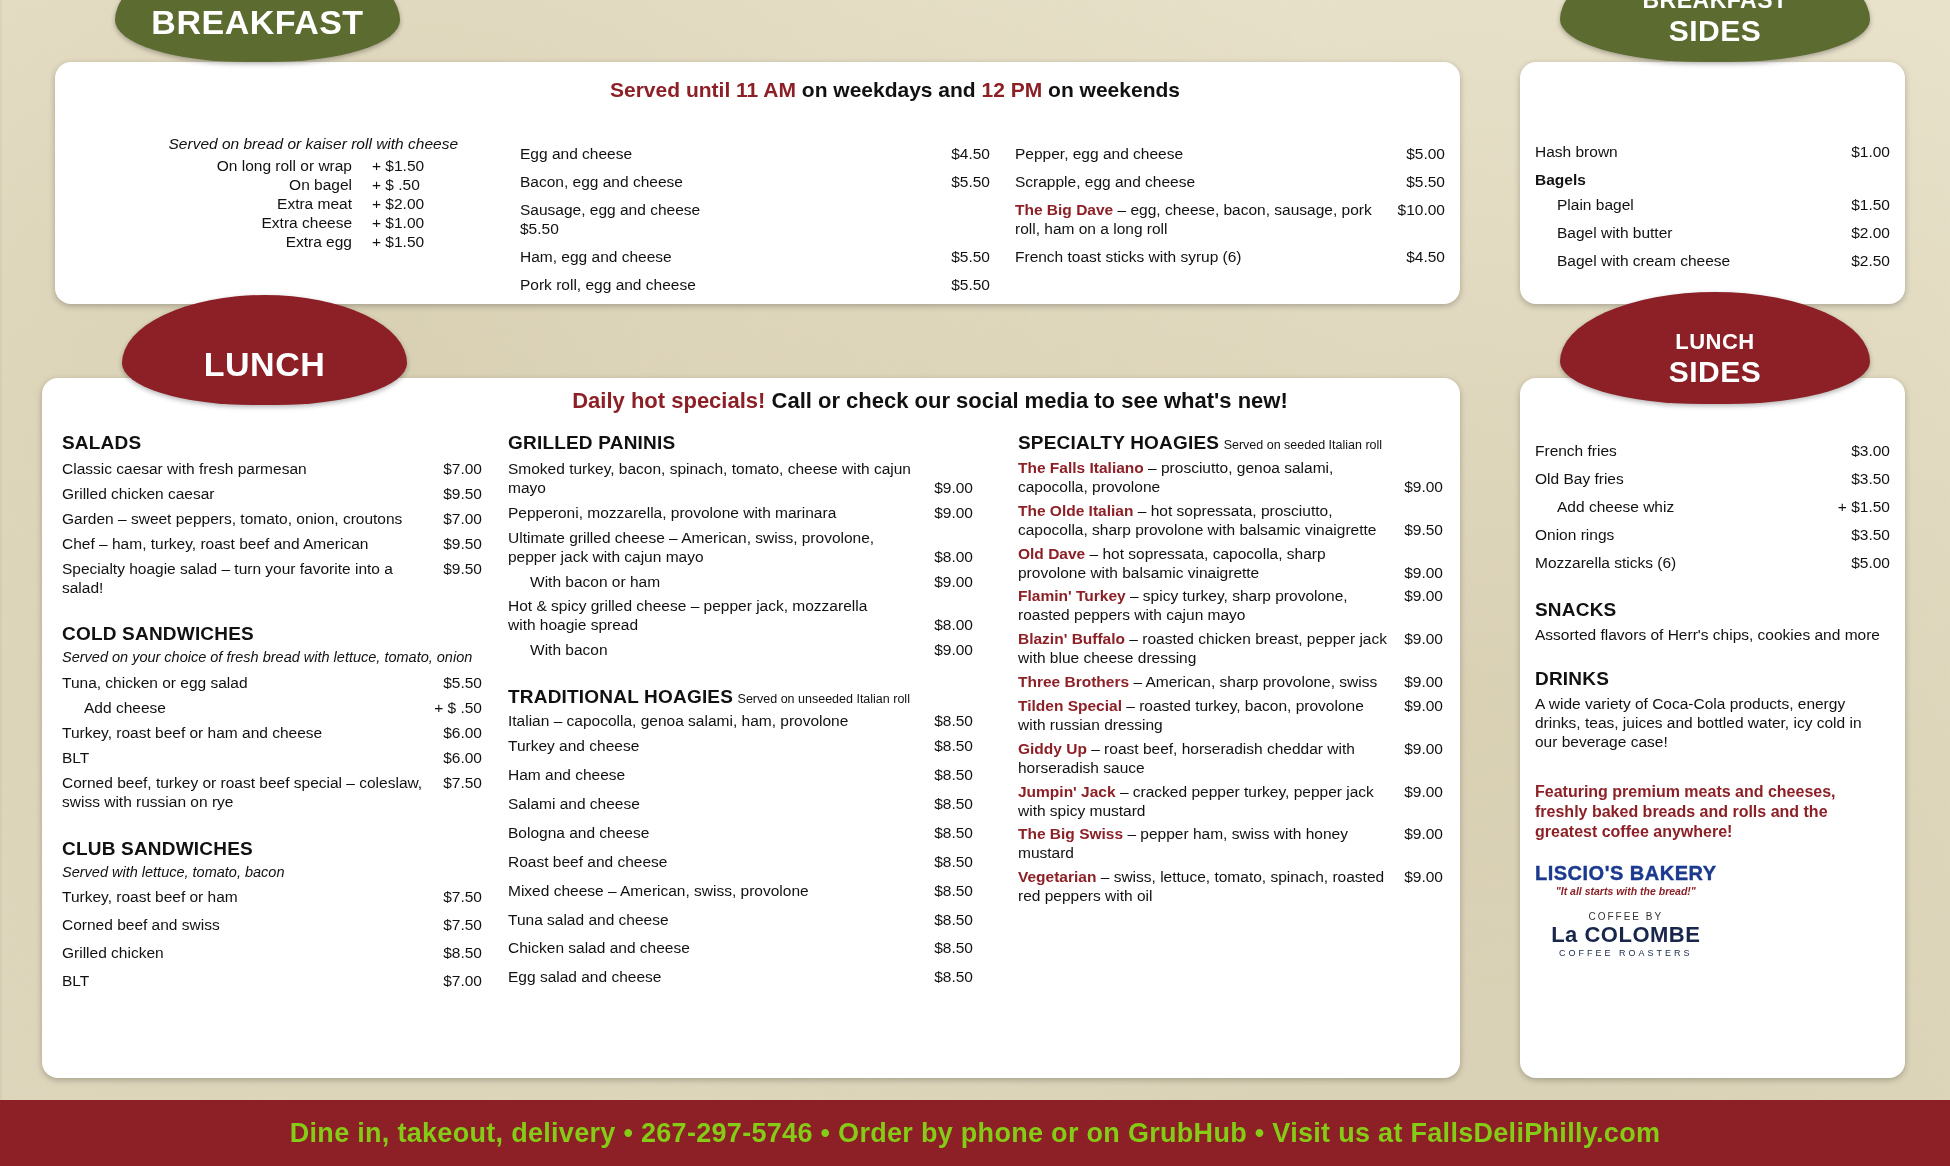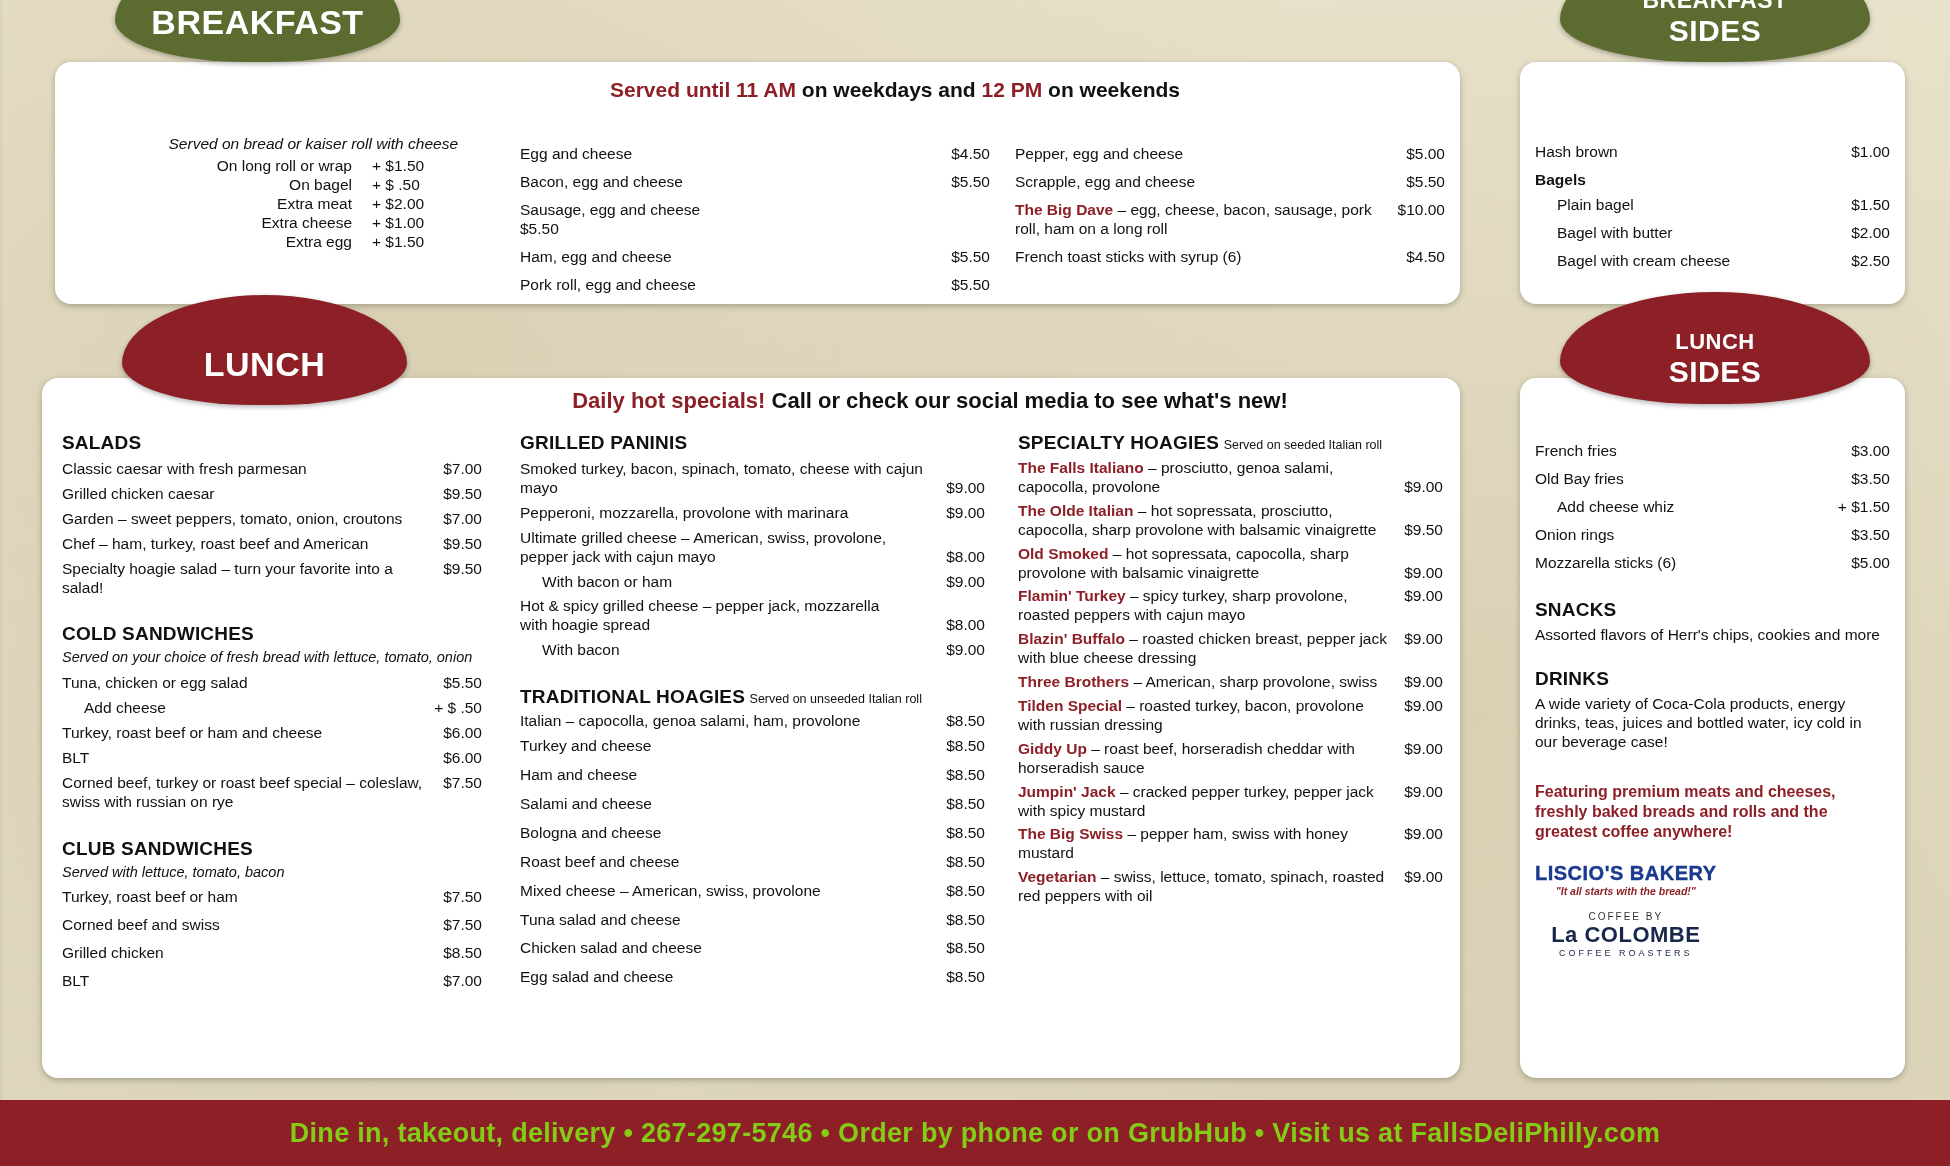--- a/index.html
+++ b/index.html
@@ -259,21 +259,21 @@
     <div class="row" style="margin-bottom:9px;">
         <span class="nm">Grilled chicken</span>
         <span class="pr">$8.50</span>
       </div>
     <div class="row">
         <span class="nm">BLT</span>
         <span class="pr">$7.00</span>
       </div>
   </div>
 
-  <div class="col" style="left:520px;top:432px;width:465px;">
+  <div class="col" style="left:508px;top:432px;width:465px;">
     <div class="sec-title" style="margin-bottom:6px;">GRILLED PANINIS</div>
     <div class="row" style="margin-bottom:6px;">
         <span class="nm">Smoked turkey, bacon, spinach, tomato, cheese with cajun mayo</span>
         <span class="pr" style="align-self:flex-end;">$9.00</span>
       </div>
     <div class="row" style="margin-bottom:6px;">
         <span class="nm">Pepperoni, mozzarella, provolone with marinara</span>
         <span class="pr">$9.00</span>
       </div>
     <div class="row" style="margin-bottom:6px;">
@@ -346,21 +346,21 @@
     </div>
     <div class="row" style="margin-bottom:5px;">
         <span class="nm"><span class="hl">The Falls Italiano</span><span> – prosciutto, genoa salami, capocolla, provolone</span></span>
         <span class="pr" style="align-self:flex-end;">$9.00</span>
       </div>
     <div class="row" style="margin-bottom:5px;">
         <span class="nm"><span class="hl">The Olde Italian</span><span> – hot sopressata, prosciutto, capocolla, sharp provolone with balsamic vinaigrette</span></span>
         <span class="pr" style="align-self:flex-end;">$9.50</span>
       </div>
     <div class="row" style="margin-bottom:5px;">
-        <span class="nm"><span class="hl">Old Smoked</span><span> – hot sopressata, capocolla, sharp provolone with balsamic vinaigrette</span></span>
+        <span class="nm"><span class="hl">Old Dave</span><span> – hot sopressata, capocolla, sharp provolone with balsamic vinaigrette</span></span>
         <span class="pr" style="align-self:flex-end;">$9.00</span>
       </div>
     <div class="row" style="margin-bottom:5px;">
         <span class="nm"><span class="hl">Flamin' Turkey</span><span> – spicy turkey, sharp provolone, roasted peppers with cajun mayo</span></span>
         <span class="pr">$9.00</span>
       </div>
     <div class="row" style="margin-bottom:5px;">
         <span class="nm"><span class="hl">Blazin' Buffalo</span><span> – roasted chicken breast, pepper jack with blue cheese dressing</span></span>
         <span class="pr">$9.00</span>
       </div>

